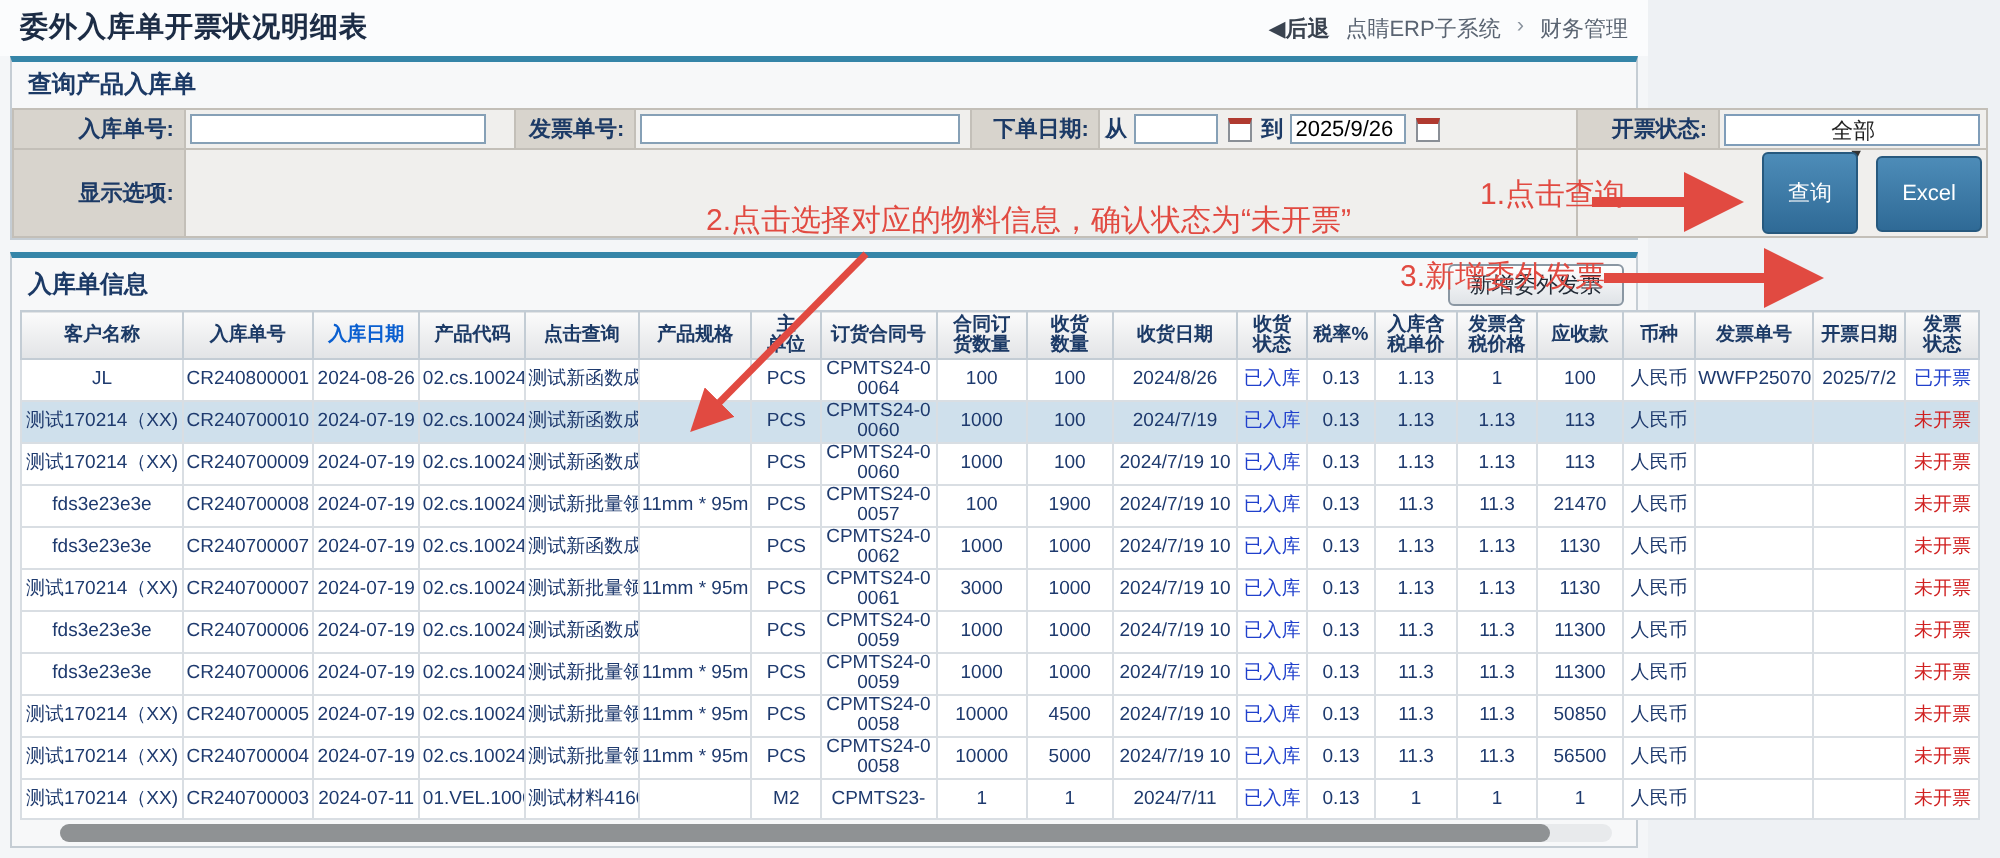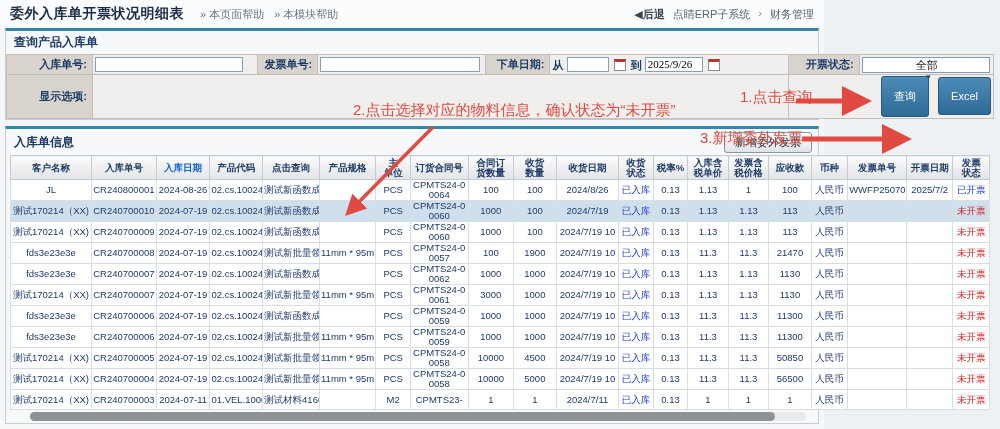--- a/index.html
+++ b/index.html
@@ -19,21 +19,21 @@
   
   .panel { margin:0 5px; background:#f7f8f9; border:1px solid #c5cdd4; border-top:3px solid #3585a8; }
   .panel-title { font-size:12px; font-weight:bold; color:#1c3a66; padding:3px 2px 3px 8px; }
 
   
   .form-table { width:988px; border-collapse:collapse; table-layout:fixed; }
   .form-table td { border:1px solid #c3bfb8; height:20px; font-size:11px; padding:1px 2px; }
   td.lbl { background:#d8d4cd; color:#1c3a66; font-weight:bold; text-align:right; padding-right:5px; white-space:nowrap; }
   td.fld { background:#f0efed; }
   .txt { border:1px solid #86a0b6; background:#fff; height:15px; font-size:11px; padding:0 2px;
-         font-family:Liberation Serif, serif; }
+         font-family:Liberation Sans, sans-serif; }
   .w-sup { width:148px; } .w-full { width:98%; } .w-from { width:42px; } .w-to { width:58px; }
   .lookup-btn { display:inline-block; width:14px; height:13px; margin-left:2px; vertical-align:middle;
                 background:linear-gradient(#fdf6d8,#e8c96a); border:1px solid #9a8a4a; border-radius:2px;
                 font-size:8px; line-height:12px; text-align:center; color:#6b5a1e; cursor:pointer; }
   .cal-icon { display:inline-block; width:12px; height:12px; margin:0 2px; vertical-align:middle;
               background:#fff; border:1px solid #8a8f96; border-top:3px solid #b03a30; cursor:pointer; }
   .fake-select { display:inline-flex; align-items:center; justify-content:space-between;
                  border:1px solid #7f9db9; background:#fff; height:16px; font-size:11px;
                  padding:0 2px 0 4px; color:#222; cursor:pointer; }
   .sel-currency { background:#ffff8e; width:52px; }
@@ -74,24 +74,20 @@
   .anno3 { left:700px; top:129px; }
   .arrows { position:absolute; left:0; top:0; width:1000px; height:429px; pointer-events:none; z-index:50; }
 </style>
 </head>
 <body>
 
 <div class="page">
 
   <div class="topbar">
     <span class="page-title">委外入库单开票状况明细表</span>
-    <span class="help-links">
-      <span>» 本页面帮助</span>
-      <span>» 本模块帮助</span>
-    </span>
     <span class="topbar-right">
       <span class="back-link">◀后退</span>
       <span>点睛ERP子系统</span>
       <span class="crumb-sep">›</span>
       <span>财务管理</span>
     </span>
   </div>
 
   <div class="panel">
     <div class="panel-title">查询产品入库单</div>

